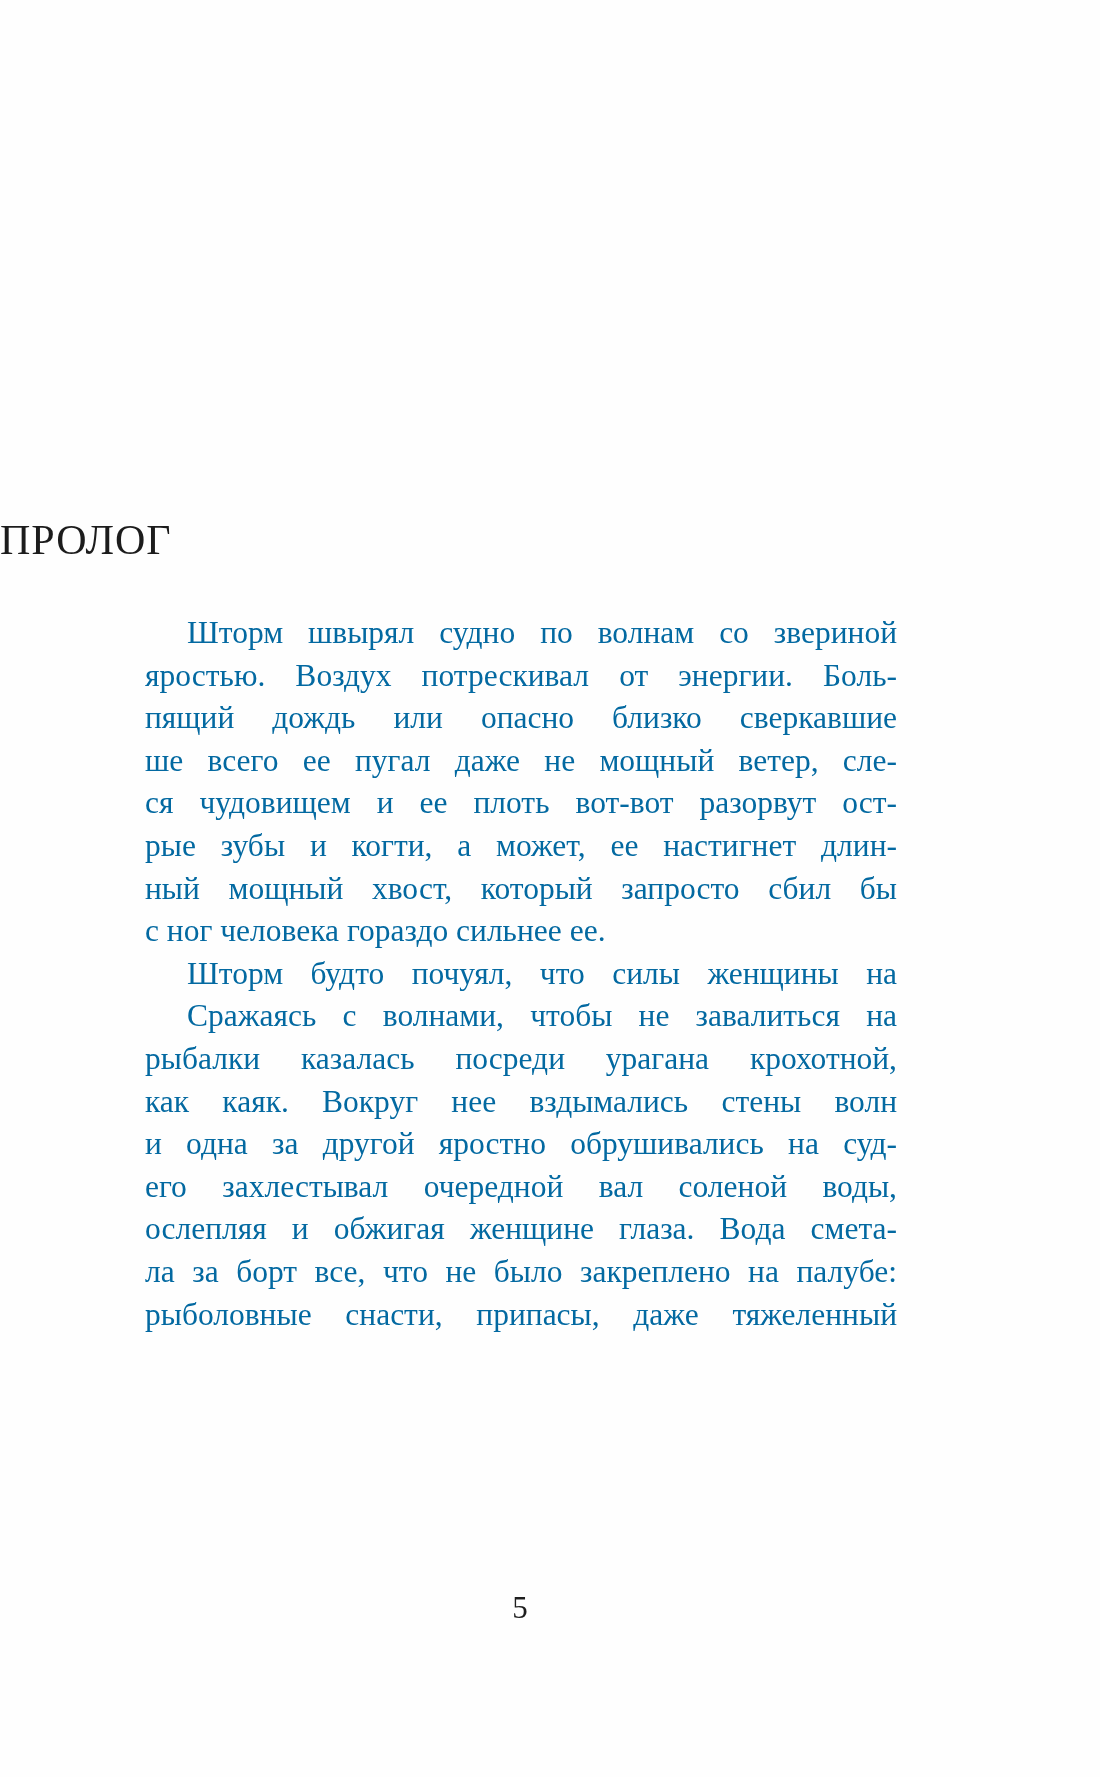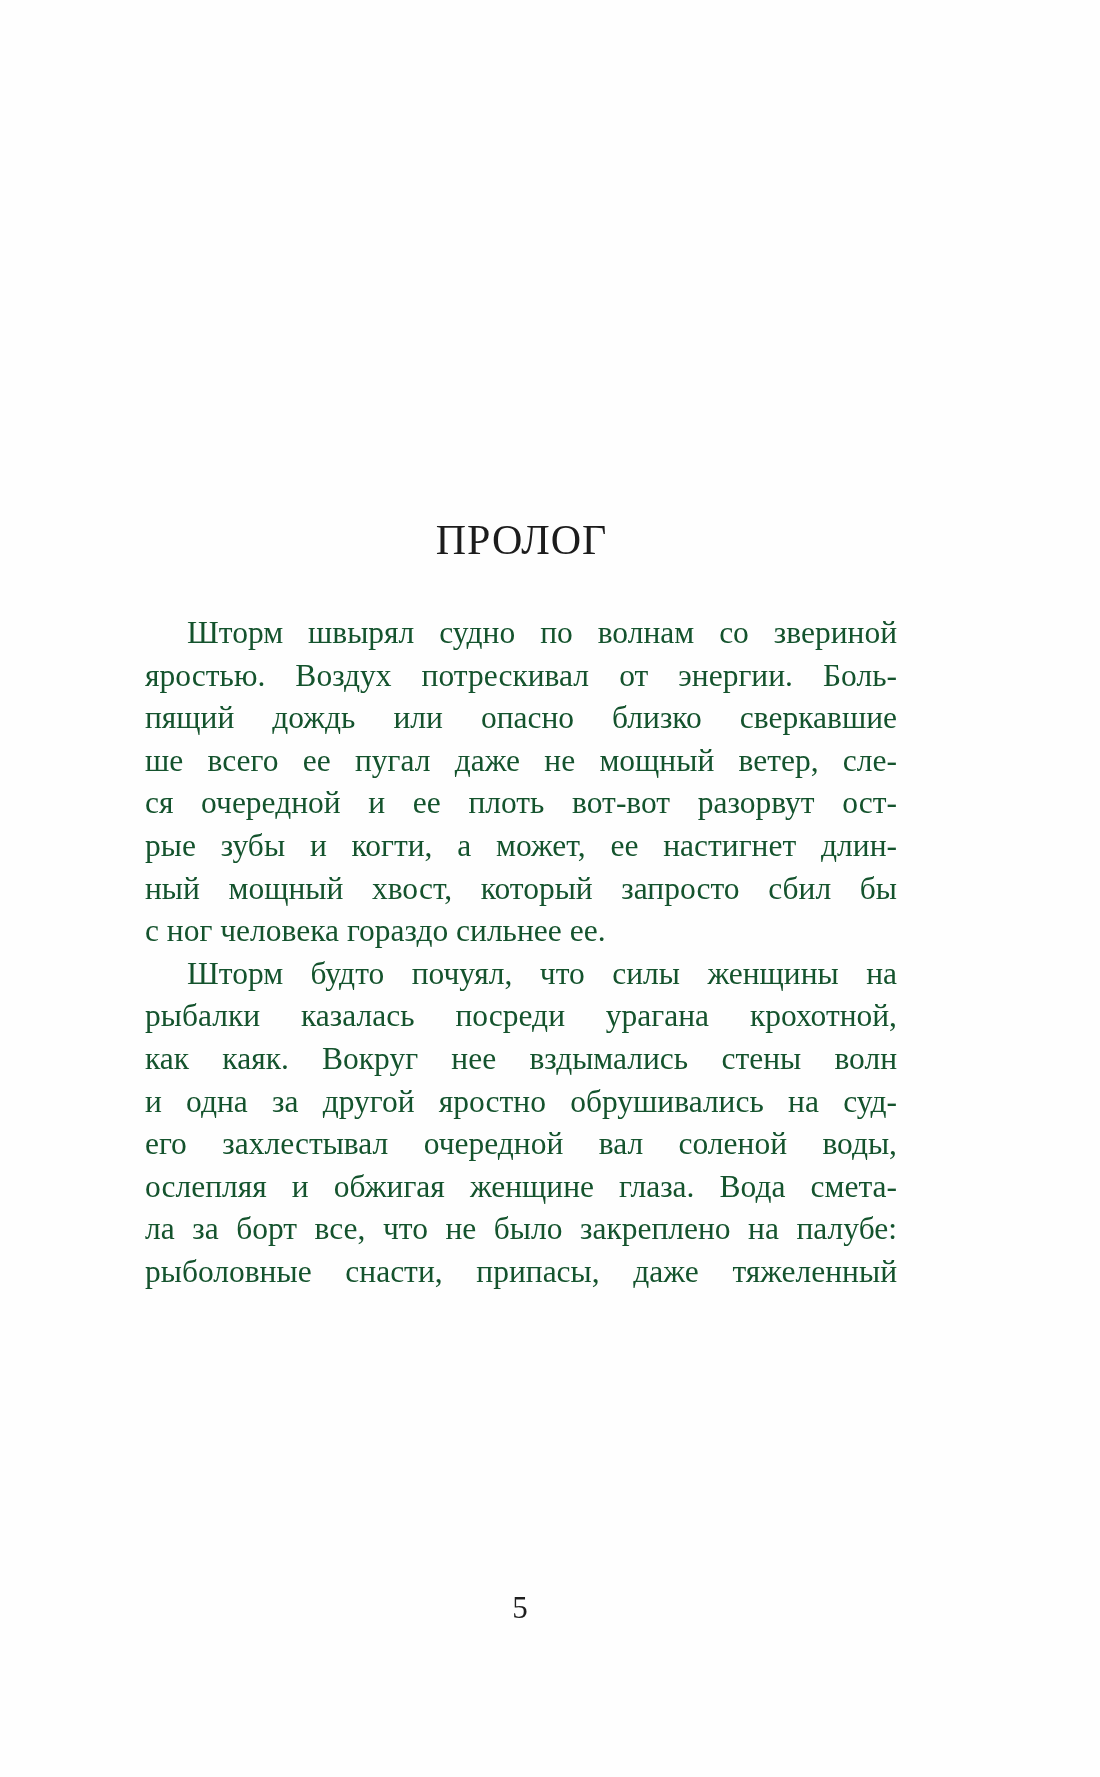--- a/index.html
+++ b/index.html
@@ -1,53 +1,54 @@
 <!DOCTYPE html>
 <html><head>
 <meta charset="utf-8">
 <style>
   html, body { margin: 0; padding: 0; background: #ffffff; }
   body { width: 1100px; height: 1777px; position: relative; overflow: hidden; }
   .page { position: absolute; left: 0; top: 0; width: 1100px; height: 1777px; background: #fefefe; }
   .chapter-title {
     position: absolute; left: 0; width: 1043px; top: 515px;
-    text-align: center;
+    text-align: left;
     font-family: "Liberation Serif", "DejaVu Serif", serif;
     font-size: 42px; letter-spacing: 1px; color: #1c1c1c; line-height: 50px;
     margin: 0; font-weight: normal;
   }
   .body-text {
     position: absolute; left: 145px; top: 612px; width: 752px;
     font-family: "Liberation Serif", "DejaVu Serif", serif;
-    font-size: 31.5px; line-height: 42.6px; color: #14532d;
+    font-size: 31.5px; line-height: 42.6px; color: #0369a1;
   }
   .line { display: block; white-space: nowrap; text-align: justify; text-align-last: justify; height: 42.6px; }
   .line.last { text-align-last: left; font-family: Liberation Serif, serif; }
   .line.indent { padding-left: 42px; }
   .page-number {
     position: absolute; left: 0; width: 1040px; top: 1590px; text-align: center;
     font-family: "Liberation Serif", "DejaVu Serif", serif;
     font-size: 31px; color: #1e1e1e;
   }
 </style>
 </head>
 <body>
 
 <div class="page">
   <h1 class="chapter-title">ПРОЛОГ</h1>
   <div class="body-text" id="body-text">
       <span class="line indent">Шторм швырял судно по волнам со звериной</span>
       <span class="line">яростью. Воздух потрескивал от энергии. Боль-</span>
       <span class="line">пящий дождь или опасно близко сверкавшие</span>
       <span class="line">ше всего ее пугал даже не мощный ветер, сле-</span>
-      <span class="line">ся очередной и ее плоть вот-вот разорвут ост-</span>
+      <span class="line">ся чудовищем и ее плоть вот-вот разорвут ост-</span>
       <span class="line">рые зубы и когти, а может, ее настигнет длин-</span>
       <span class="line">ный мощный хвост, который запросто сбил бы</span>
       <span class="line last">с ног человека гораздо сильнее ее.</span>
       <span class="line indent">Шторм будто почуял, что силы женщины на</span>
+      <span class="line indent">Сражаясь с волнами, чтобы не завалиться на</span>
       <span class="line">рыбалки казалась посреди урагана крохотной,</span>
       <span class="line">как каяк. Вокруг нее вздымались стены волн</span>
       <span class="line">и одна за другой яростно обрушивались на суд-</span>
       <span class="line">его захлестывал очередной вал соленой воды,</span>
       <span class="line">ослепляя и обжигая женщине глаза. Вода смета-</span>
       <span class="line">ла за борт все, что не было закреплено на палубе:</span>
       <span class="line">рыболовные снасти, припасы, даже тяжеленный</span>
     </div>
   <div class="page-number">5</div>
 </div>

